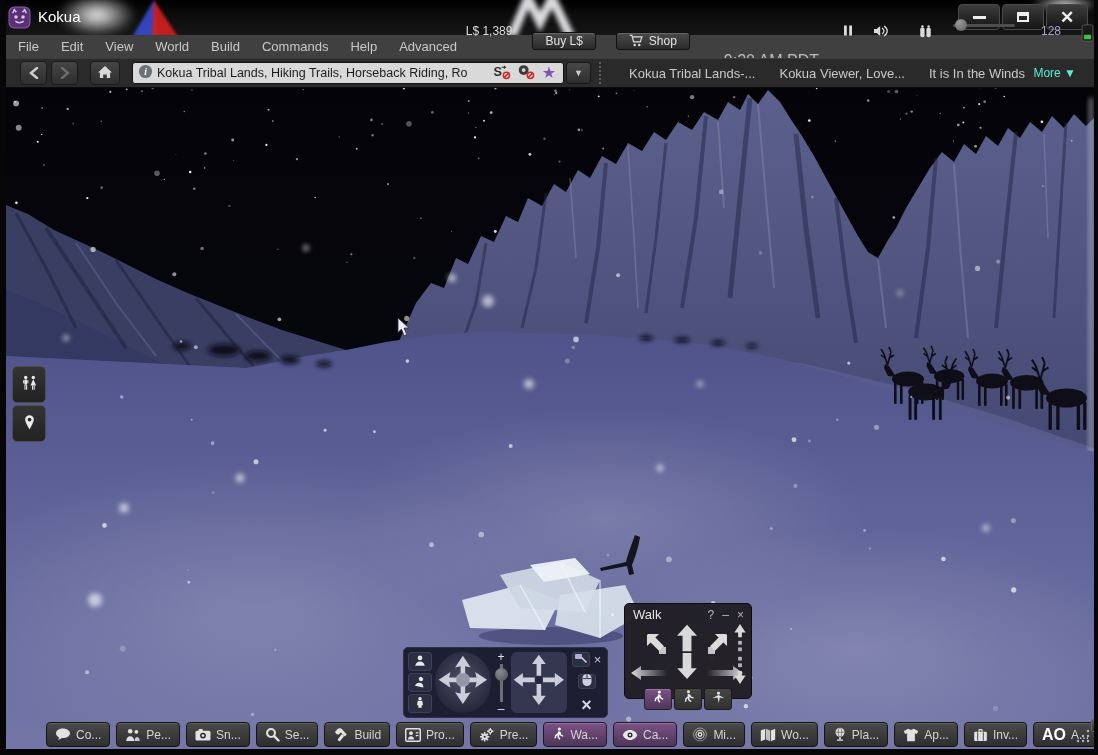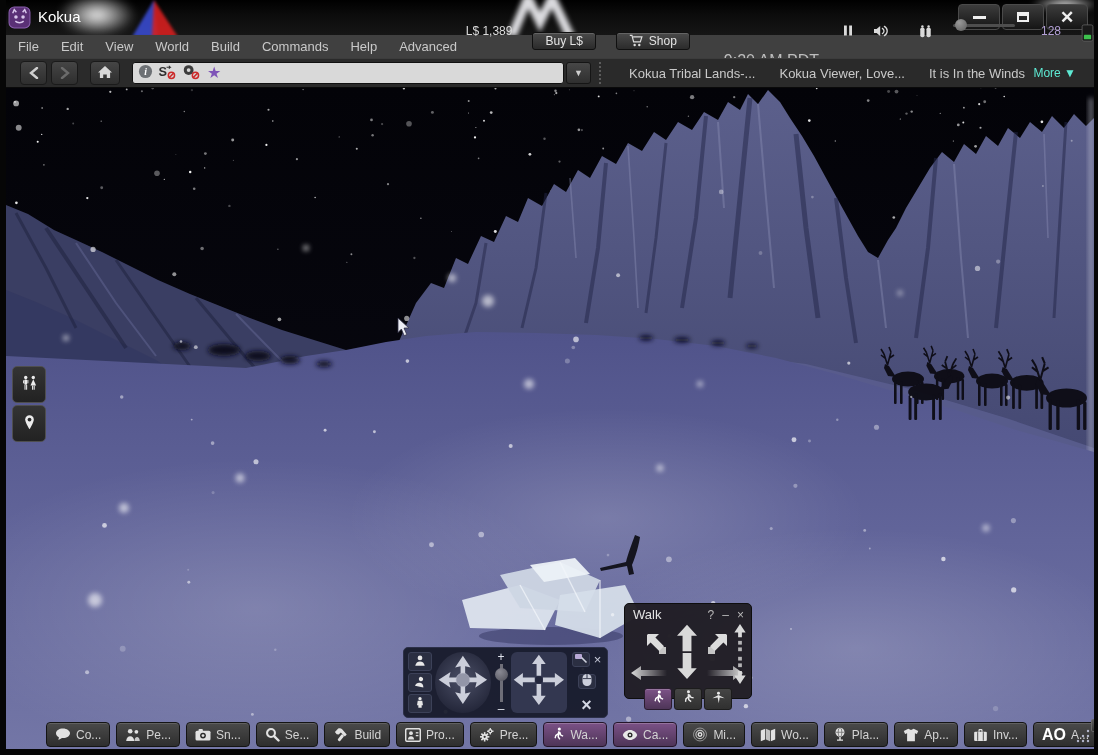--- a/index.html
+++ b/index.html
@@ -234,20 +234,21 @@
     <button class="navbtn home">
       <span><svg width="16" height="14" viewBox="0 0 16 14">
             <path d="M8 1 15 7.6h-1.9V13H9.8V9.6H6.2V13H2.9V7.6H1z" fill="#d8d8d8"></path>
           </svg></span>
     </button>
     <div class="addr">
       <span><svg width="15" height="15" viewBox="0 0 16 16">
             <circle cx="8" cy="8" r="7" fill="#6d7175"></circle>
             <text x="8" y="12" text-anchor="middle" font-size="10.5" font-style="italic" font-weight="bold" fill="#fff" font-family="Liberation Serif,serif">i</text>
           </svg></span>
+      <span class="loc">Kokua Tribal Lands, Hiking Trails, Horseback Riding, Ro</span>
       <span><svg width="20" height="17" viewBox="0 0 20 18">
             <text x="1" y="13.5" font-size="13.5" font-weight="bold" fill="#2e2e2e" font-family="Liberation Sans,sans-serif">S</text>
             <path d="M9.5 4.5h4l-1.5-1.6M13.5 4.5l-1.5 1.6" stroke="#2e2e2e" stroke-width="1.1" fill="none"></path>
             <circle cx="14.7" cy="13" r="3.3" fill="none" stroke="#cc2a2a" stroke-width="1.6"></circle>
             <line x1="12.4" y1="15.3" x2="17" y2="10.7" stroke="#cc2a2a" stroke-width="1.6"></line>
           </svg></span>
       <span><svg width="20" height="17" viewBox="0 0 20 18">
             <circle cx="7.5" cy="7.5" r="5.2" fill="#3c3c3c"></circle>
             <circle cx="7.5" cy="7.5" r="2" fill="#d8d8d8"></circle>
             <circle cx="14.7" cy="13" r="3.3" fill="none" stroke="#cc2a2a" stroke-width="1.6"></circle>

